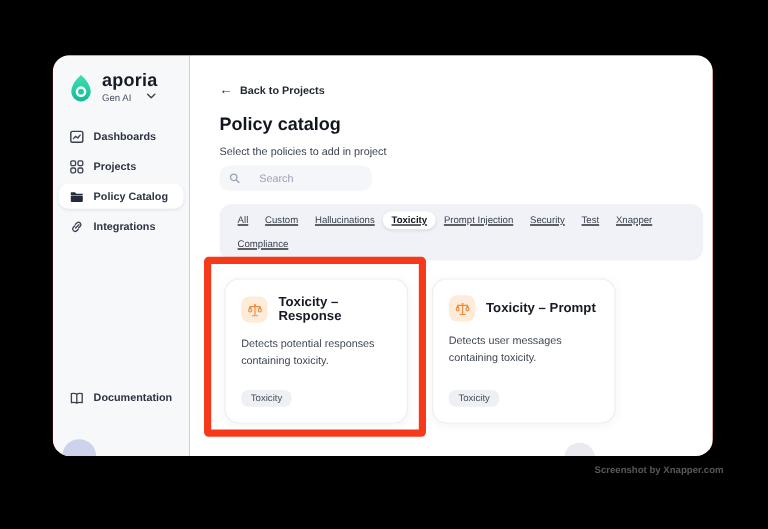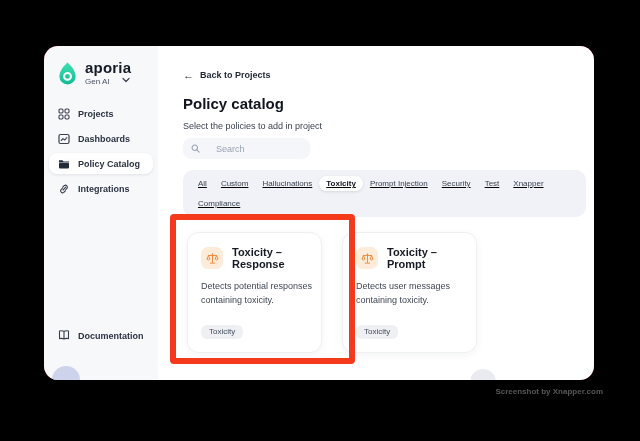--- a/index.html
+++ b/index.html
@@ -22,21 +22,21 @@
   .brand-workspace{font-size:8px;color:#4a5262;font-weight:500;}
   .nav{margin-top:16px;padding:0 5px;}
   .nav-item{
     display:flex;align-items:center;gap:8px;height:21px;padding-left:9px;
     border-radius:8px;margin-bottom:4px;cursor:pointer;
     font-size:9px;font-weight:600;color:#2b3342;
   }
   .nav-item .nicon{width:12px;height:12px;flex-shrink:0;display:flex;}
   .nav-item.active{background:#ffffff;box-shadow:0 1px 3px rgba(20,28,48,.10);}
   .sidebar-footer{
-    position:absolute;left:5px;bottom:34px;display:flex;align-items:center;gap:8px;
+    position:absolute;left:5px;bottom:34px;display:flex;gap:8px;
     padding-left:9px;font-size:9px;font-weight:600;color:#2b3342;cursor:pointer;height:20px;
   }
   .peek-circle-1{position:absolute;left:8px;bottom:-14px;width:28px;height:28px;border-radius:50%;background:#ccd3ea;}
   .peek-circle-2{position:absolute;left:312px;bottom:-15px;width:26px;height:26px;border-radius:50%;background:#e9ebf1;}
   
   .main{flex:1;background:#ffffff;padding:23px 8px 0 25px;position:relative;}
   .back-link{display:flex;align-items:center;gap:6px;font-size:9px;font-weight:700;color:#1f2733;cursor:pointer;line-height:12px;}
   .back-arrow{font-size:11px;line-height:10px;color:#1f2733;}
   .page-title{margin-top:14px;font-size:15px;font-weight:700;color:#10151f;line-height:17px;}
   .page-subtitle{margin-top:1px;font-size:9px;color:#3a424f;line-height:9px;}
@@ -54,21 +54,21 @@
     padding:6px 8px;display:flex;flex-wrap:wrap;align-items:center;
     column-gap:0;row-gap:5px;box-sizing:border-box;width:100%;text-decoration:underline;
   }
   .tab{
     border:none;background:transparent;font-family:inherit;cursor:pointer;
     font-size:8px;font-weight:500;color:#3a424f;padding:3px 7px;border-radius:999px;line-height:9px;
   }
   .tab.active{background:#ffffff;font-weight:700;color:#10151f;box-shadow:0 1px 3px rgba(20,28,48,.12);}
   .cards-row{display:flex;gap:20px;margin-top:15px;margin-left:4px;}
   .card{
-    width:135px;height:121px;box-sizing:border-box;background:#ffffff;
+    width:153px;height:121px;box-sizing:border-box;background:#ffffff;
     border:1px solid #edeff3;border-radius:12px;box-shadow:0 2px 8px rgba(25,32,56,.05);
     padding:13px;position:relative;cursor:pointer;
   }
   .card-head{display:flex;align-items:center;gap:9px;}
   .card-iconbox{width:22px;height:22px;border-radius:7px;background:#fcecd9;display:flex;align-items:center;justify-content:center;flex-shrink:0;}
   .card-title{font-size:11px;font-weight:700;color:#151a24;line-height:12px;}
   .card-desc{margin-top:9px;font-size:9px;line-height:14px;color:#3f4754;width:128px;}
   .card-tag{
     position:absolute;left:13px;bottom:13px;background:#eef0f4;color:#444c5a;
     font-size:8px;padding:3px 8px;border-radius:6px;line-height:8px;
@@ -105,36 +105,36 @@
             <polyline points="1,1.5 4,4.5 7,1.5" fill="none" stroke="#3c4352" stroke-width="1.2" stroke-linecap="round" stroke-linejoin="round"></polyline>
           </svg>
         </div>
       </div>
     </div>
 
     <nav class="nav">
       <div class="nav-item">
         <span class="nicon">
           <svg viewBox="0 0 12 12" width="12" height="12">
+              <rect x="1" y="1.5" width="10" height="9" rx="1.5" fill="none" stroke="#39414e" stroke-width="1.2"></rect>
+              <path d="M3.2 7.5 L5 5.6 L6.8 7 L8.8 4.6" fill="none" stroke="#39414e" stroke-width="1.1" stroke-linecap="round" stroke-linejoin="round"></path>
+            </svg>
+        </span>
+        <span>Dashboards</span>
+      </div>
+      <div class="nav-item">
+        <span class="nicon">
+          <svg viewBox="0 0 12 12" width="12" height="12">
               <rect x="1" y="1" width="4" height="4" rx="1.2" fill="none" stroke="#39414e" stroke-width="1.1"></rect>
               <rect x="7" y="1" width="4" height="4" rx="1.2" fill="none" stroke="#39414e" stroke-width="1.1"></rect>
               <rect x="1" y="7" width="4" height="4" rx="1.2" fill="none" stroke="#39414e" stroke-width="1.1"></rect>
               <rect x="7" y="7" width="4" height="4" rx="1.2" fill="none" stroke="#39414e" stroke-width="1.1"></rect>
             </svg>
         </span>
         <span>Projects</span>
-      </div>
-      <div class="nav-item">
-        <span class="nicon">
-          <svg viewBox="0 0 12 12" width="12" height="12">
-              <rect x="1" y="1.5" width="10" height="9" rx="1.5" fill="none" stroke="#39414e" stroke-width="1.2"></rect>
-              <path d="M3.2 7.5 L5 5.6 L6.8 7 L8.8 4.6" fill="none" stroke="#39414e" stroke-width="1.1" stroke-linecap="round" stroke-linejoin="round"></path>
-            </svg>
-        </span>
-        <span>Dashboards</span>
       </div>
       <div class="nav-item active">
         <span class="nicon">
           <svg viewBox="0 0 12 12" width="12" height="12">
               <path d="M1 2.2 h3.4 l1.2 1.2 H11 v1 H1 Z" fill="#232a38"></path>
               <rect x="1" y="5" width="10" height="5.4" rx="0.8" fill="#232a38"></rect>
             </svg>
         </span>
         <span>Policy Catalog</span>
       </div>

